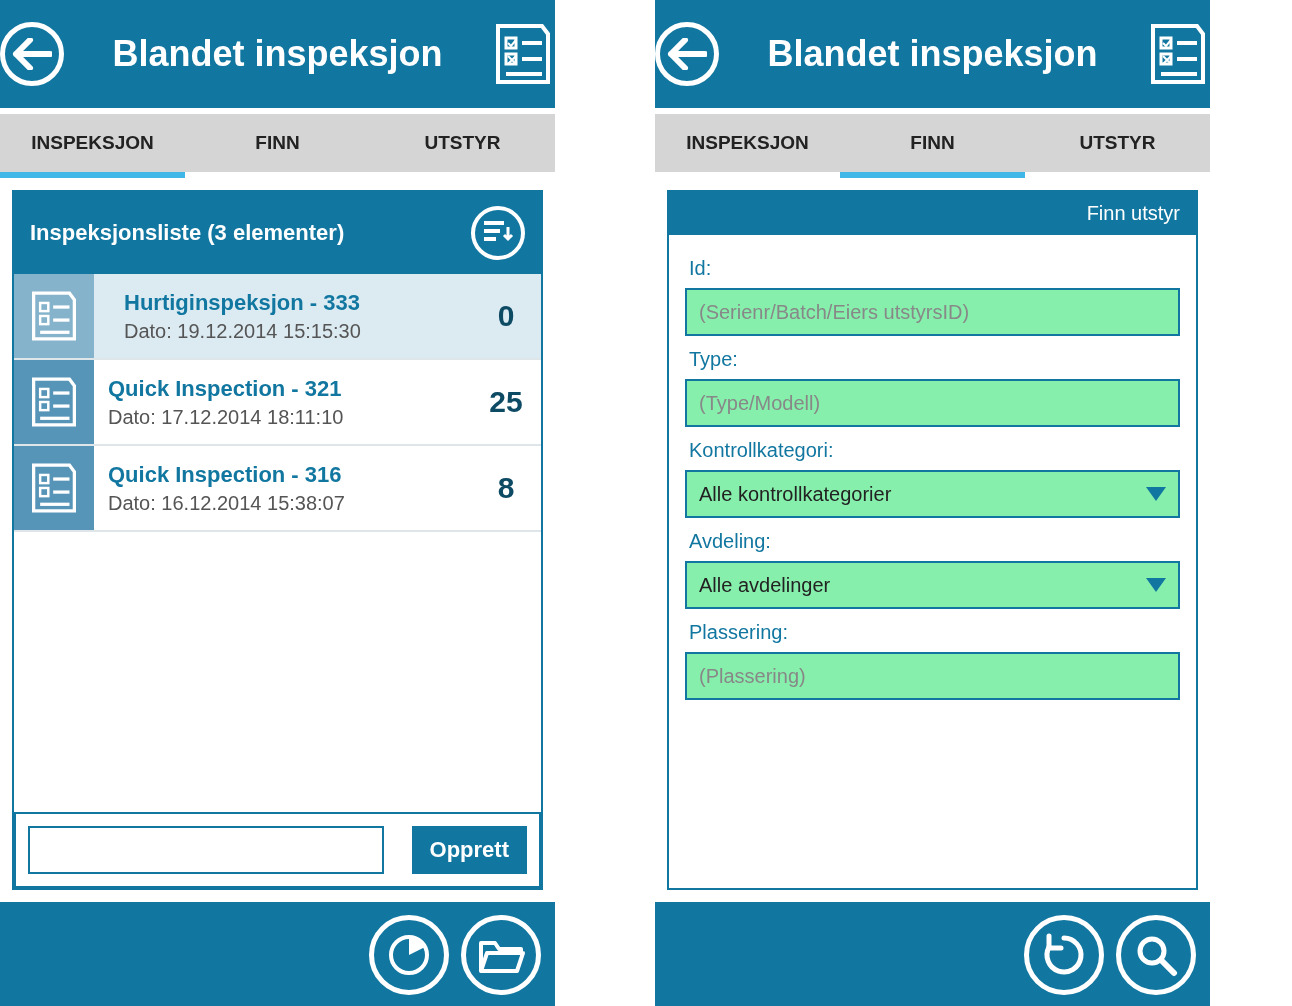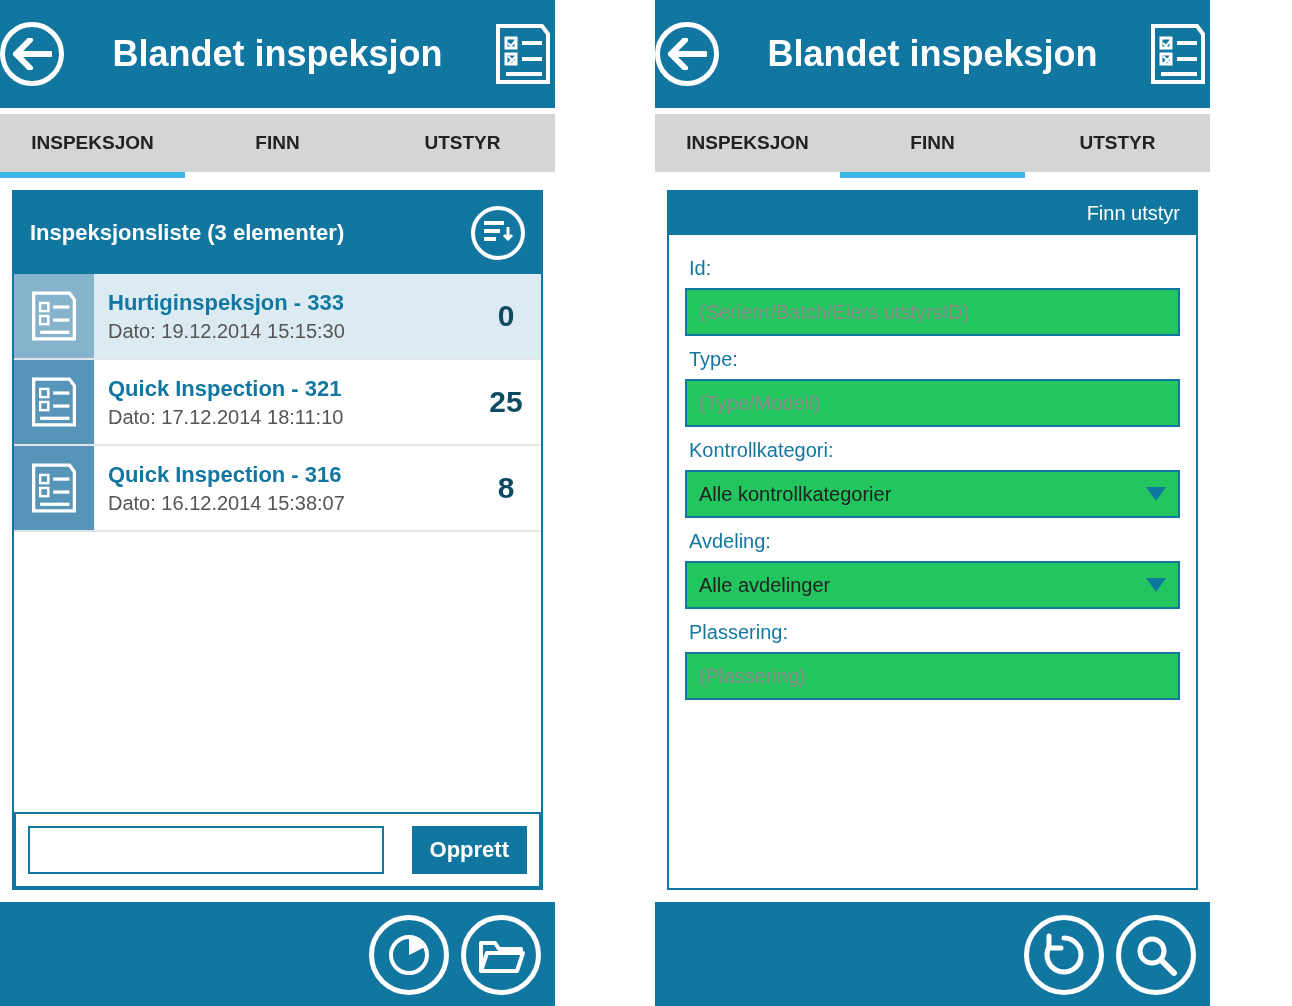--- a/index.html
+++ b/index.html
@@ -101,21 +101,21 @@
     overflow: auto;
     background: #fff;
   }
   .list-item {
     display: flex;
     align-items: stretch;
     border-bottom: 2px solid #dfe6e9;
     height: 86px;
     cursor: pointer;
   }
-  .list-item.selected { background: #dcebf2; }
+  .list-item.selected { background: #dcebf2; gap: 16px; }
   .list-item.selected .item-iconbox { background: #85b3cb; }
   .item-iconbox {
     width: 80px;
     background: #5795b8;
     display: flex; align-items: center; justify-content: center;
   }
   .item-body {
     flex: 1;
     padding: 10px 14px;
     display: flex;
@@ -175,21 +175,21 @@
     color: #1277a0;
     font-size: 20px;
     margin: 12px 0 8px 4px;
   }
   .form-input, .form-select {
     width: 100%;
     border: 2px solid #1277a0;
     font-size: 20px;
     padding: 10px 12px;
     height: 48px;
-    background: #22c55e;
+    background: #86efac;
     color: #222;
   }
   .form-input::placeholder { color: #888; }
   .form-select {
     display: flex;
     align-items: center;
     justify-content: space-between;
     cursor: pointer;
   }
   .select-caret {

